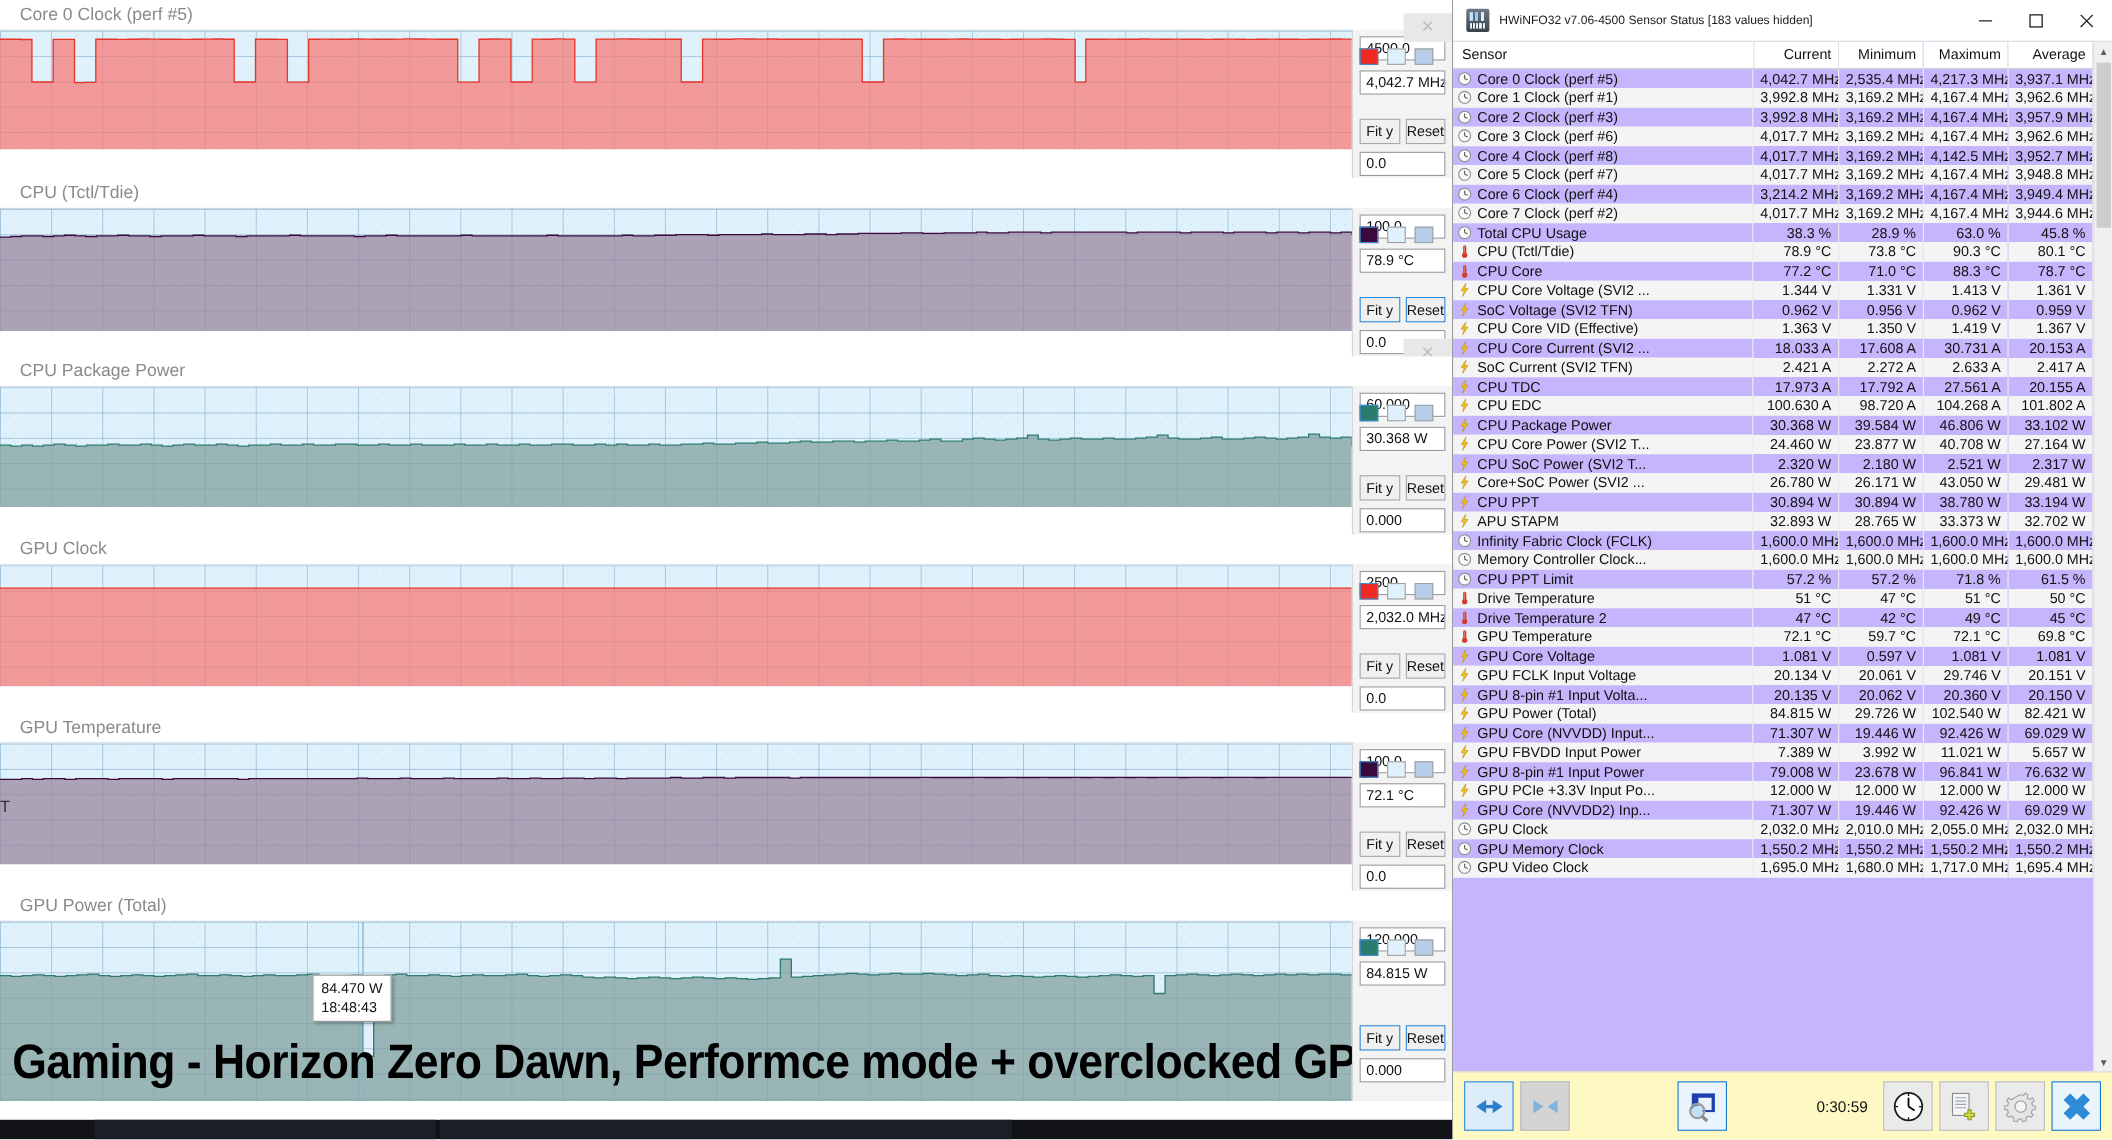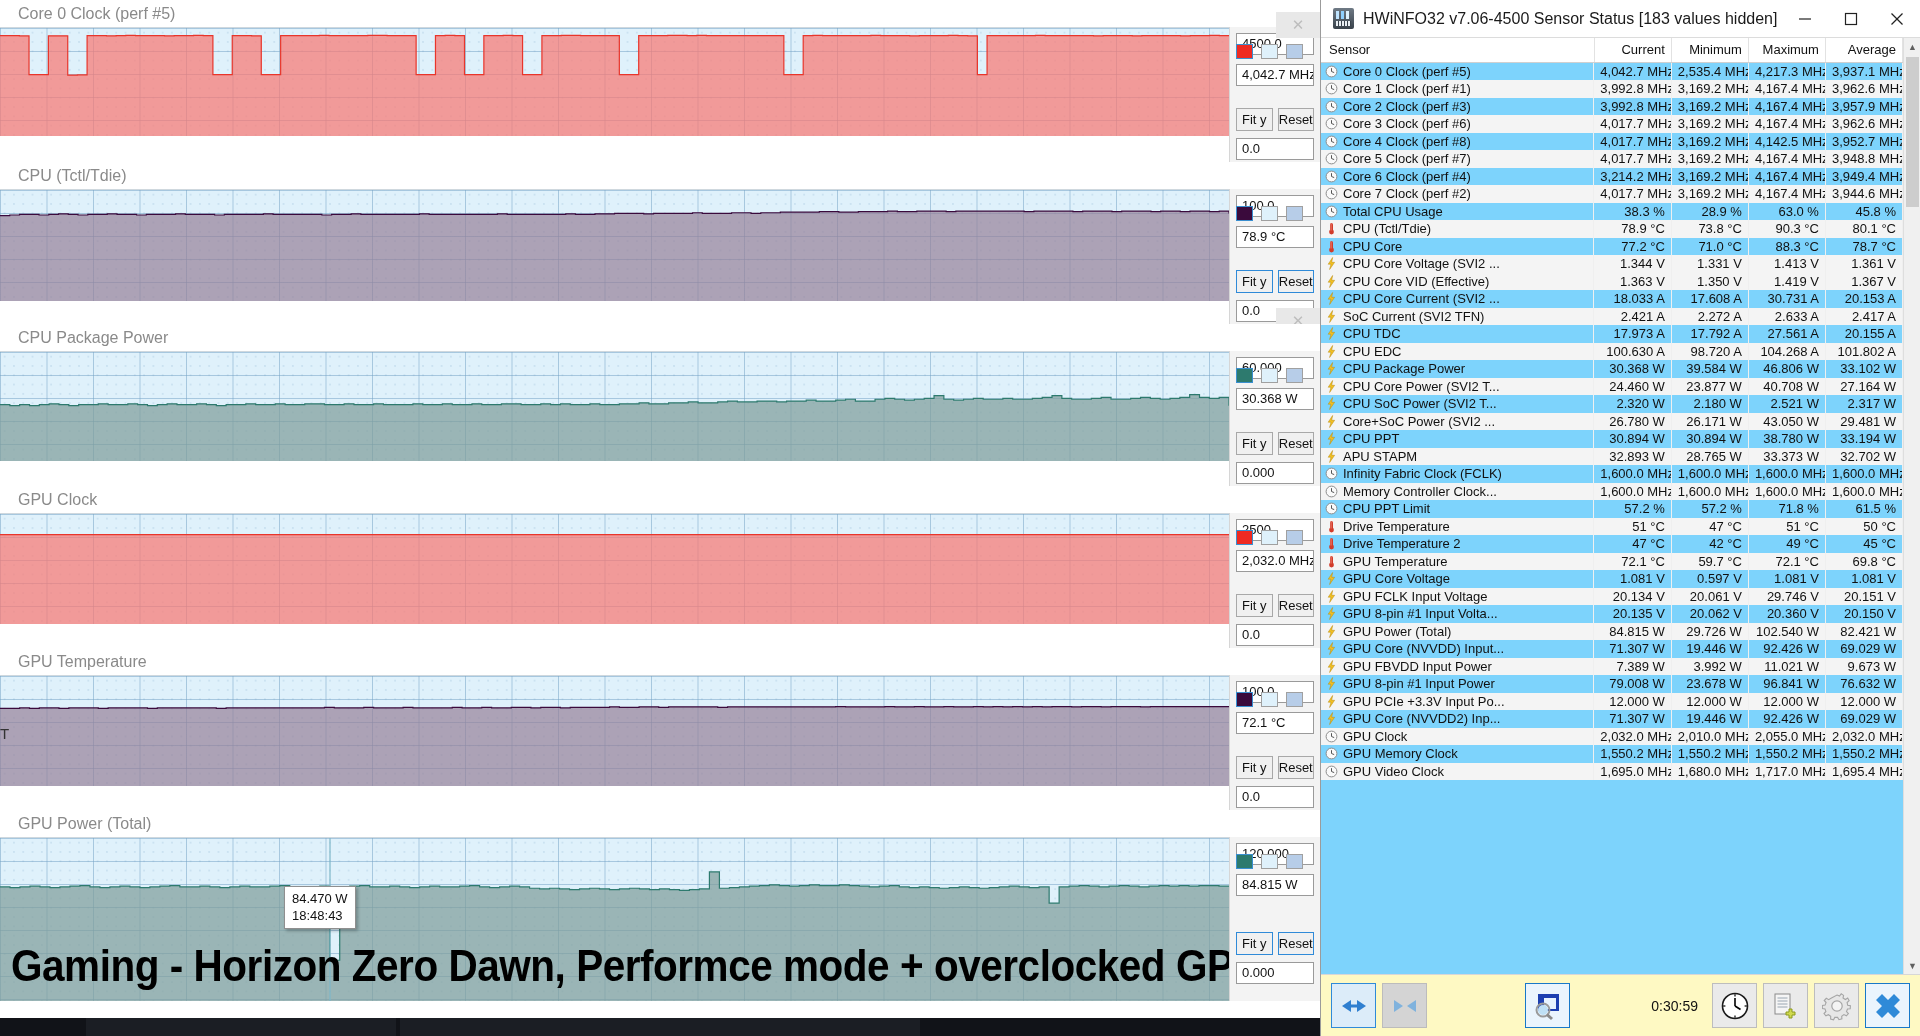--- a/index.html
+++ b/index.html
@@ -180,34 +180,34 @@
     position: absolute; left: 3px; top: 3px; width: 15px; height: 8px;
     background:
       linear-gradient(to right, #bfe4ff 0 3px, transparent 3px 5px, #8fd0ff 5px 8px, transparent 8px 10px, #dff2ff 10px 13px, transparent 13px);
   }
   .app-icon::after {
     content: "";
     position: absolute; left: 3px; top: 13px; width: 15px; height: 5px;
     background: repeating-linear-gradient(to right, #e9eef3 0 2px, #39424b 2px 3px);
   }
   .title-text {
-    font-size: 16px; color: #1a1a1a;
+    font-size: 11px; color: #1a1a1a;
     white-space: nowrap; overflow: hidden;
     flex: 1;
   }
   .winbtns { display: flex; height: 38px; }
   .winbtn {
     width: 46px; height: 38px;
     display: flex; align-items: center; justify-content: center;
     color: #222;
   }
   .winbtn svg { display: block; }
 
   
-  #table-wrap { flex: 1; display: flex; background: #7dd3fc; overflow: hidden; }
+  #table-wrap { flex: 1; display: flex; background: #c4b5fd; overflow: hidden; }
   #table-scroll { flex: 1; overflow: hidden; }
   table.sensors { width: 100%; border-collapse: collapse; table-layout: fixed; }
   table.sensors th {
     font-weight: normal;
     font-size: 13px;
     color: #111;
     background: #ffffff;
     border-bottom: 1px solid #d0d0d0;
     border-right: 1px solid #e2e2e2;
     height: 24px;
@@ -705,20 +705,34 @@
                       <path d="M7.6 0.5 L3.2 7.2 L6 7.2 L4.6 12.5 L9.6 5.3 L6.7 5.3 Z" fill="#f2c021" stroke="#b8890a" stroke-width="0.5"></path>
                     </svg>
                   </span>
                   <span>CPU Core Voltage (SVI2 ...</span>
                 </td>
                 <td>1.344 V</td>
                 <td>1.331 V</td>
                 <td>1.413 V</td>
                 <td>1.361 V</td>
               </tr>
+              <tr>
+                <td class="cname">
+                  <span>
+                    <svg class="row-icon" viewBox="0 0 13 13">
+                      <path d="M7.6 0.5 L3.2 7.2 L6 7.2 L4.6 12.5 L9.6 5.3 L6.7 5.3 Z" fill="#f2c021" stroke="#b8890a" stroke-width="0.5"></path>
+                    </svg>
+                  </span>
+                  <span>SoC Voltage (SVI2 TFN)</span>
+                </td>
+                <td>0.962 V</td>
+                <td>0.956 V</td>
+                <td>0.962 V</td>
+                <td>0.959 V</td>
+              </tr>
               <tr class="alt">
                 <td class="cname">
                   <span>
                     <svg class="row-icon" viewBox="0 0 13 13">
                       <path d="M7.6 0.5 L3.2 7.2 L6 7.2 L4.6 12.5 L9.6 5.3 L6.7 5.3 Z" fill="#f2c021" stroke="#b8890a" stroke-width="0.5"></path>
                     </svg>
                   </span>
                   <span>CPU Core VID (Effective)</span>
                 </td>
                 <td>1.363 V</td>
@@ -1037,21 +1051,21 @@
                   <span>
                     <svg class="row-icon" viewBox="0 0 13 13">
                       <path d="M7.6 0.5 L3.2 7.2 L6 7.2 L4.6 12.5 L9.6 5.3 L6.7 5.3 Z" fill="#f2c021" stroke="#b8890a" stroke-width="0.5"></path>
                     </svg>
                   </span>
                   <span>GPU FBVDD Input Power</span>
                 </td>
                 <td>7.389 W</td>
                 <td>3.992 W</td>
                 <td>11.021 W</td>
-                <td>9.673 W</td>
+                <td>5.657 W</td>
               </tr>
               <tr>
                 <td class="cname">
                   <span>
                     <svg class="row-icon" viewBox="0 0 13 13">
                       <path d="M7.6 0.5 L3.2 7.2 L6 7.2 L4.6 12.5 L9.6 5.3 L6.7 5.3 Z" fill="#f2c021" stroke="#b8890a" stroke-width="0.5"></path>
                     </svg>
                   </span>
                   <span>GPU 8-pin #1 Input Power</span>
                 </td>

